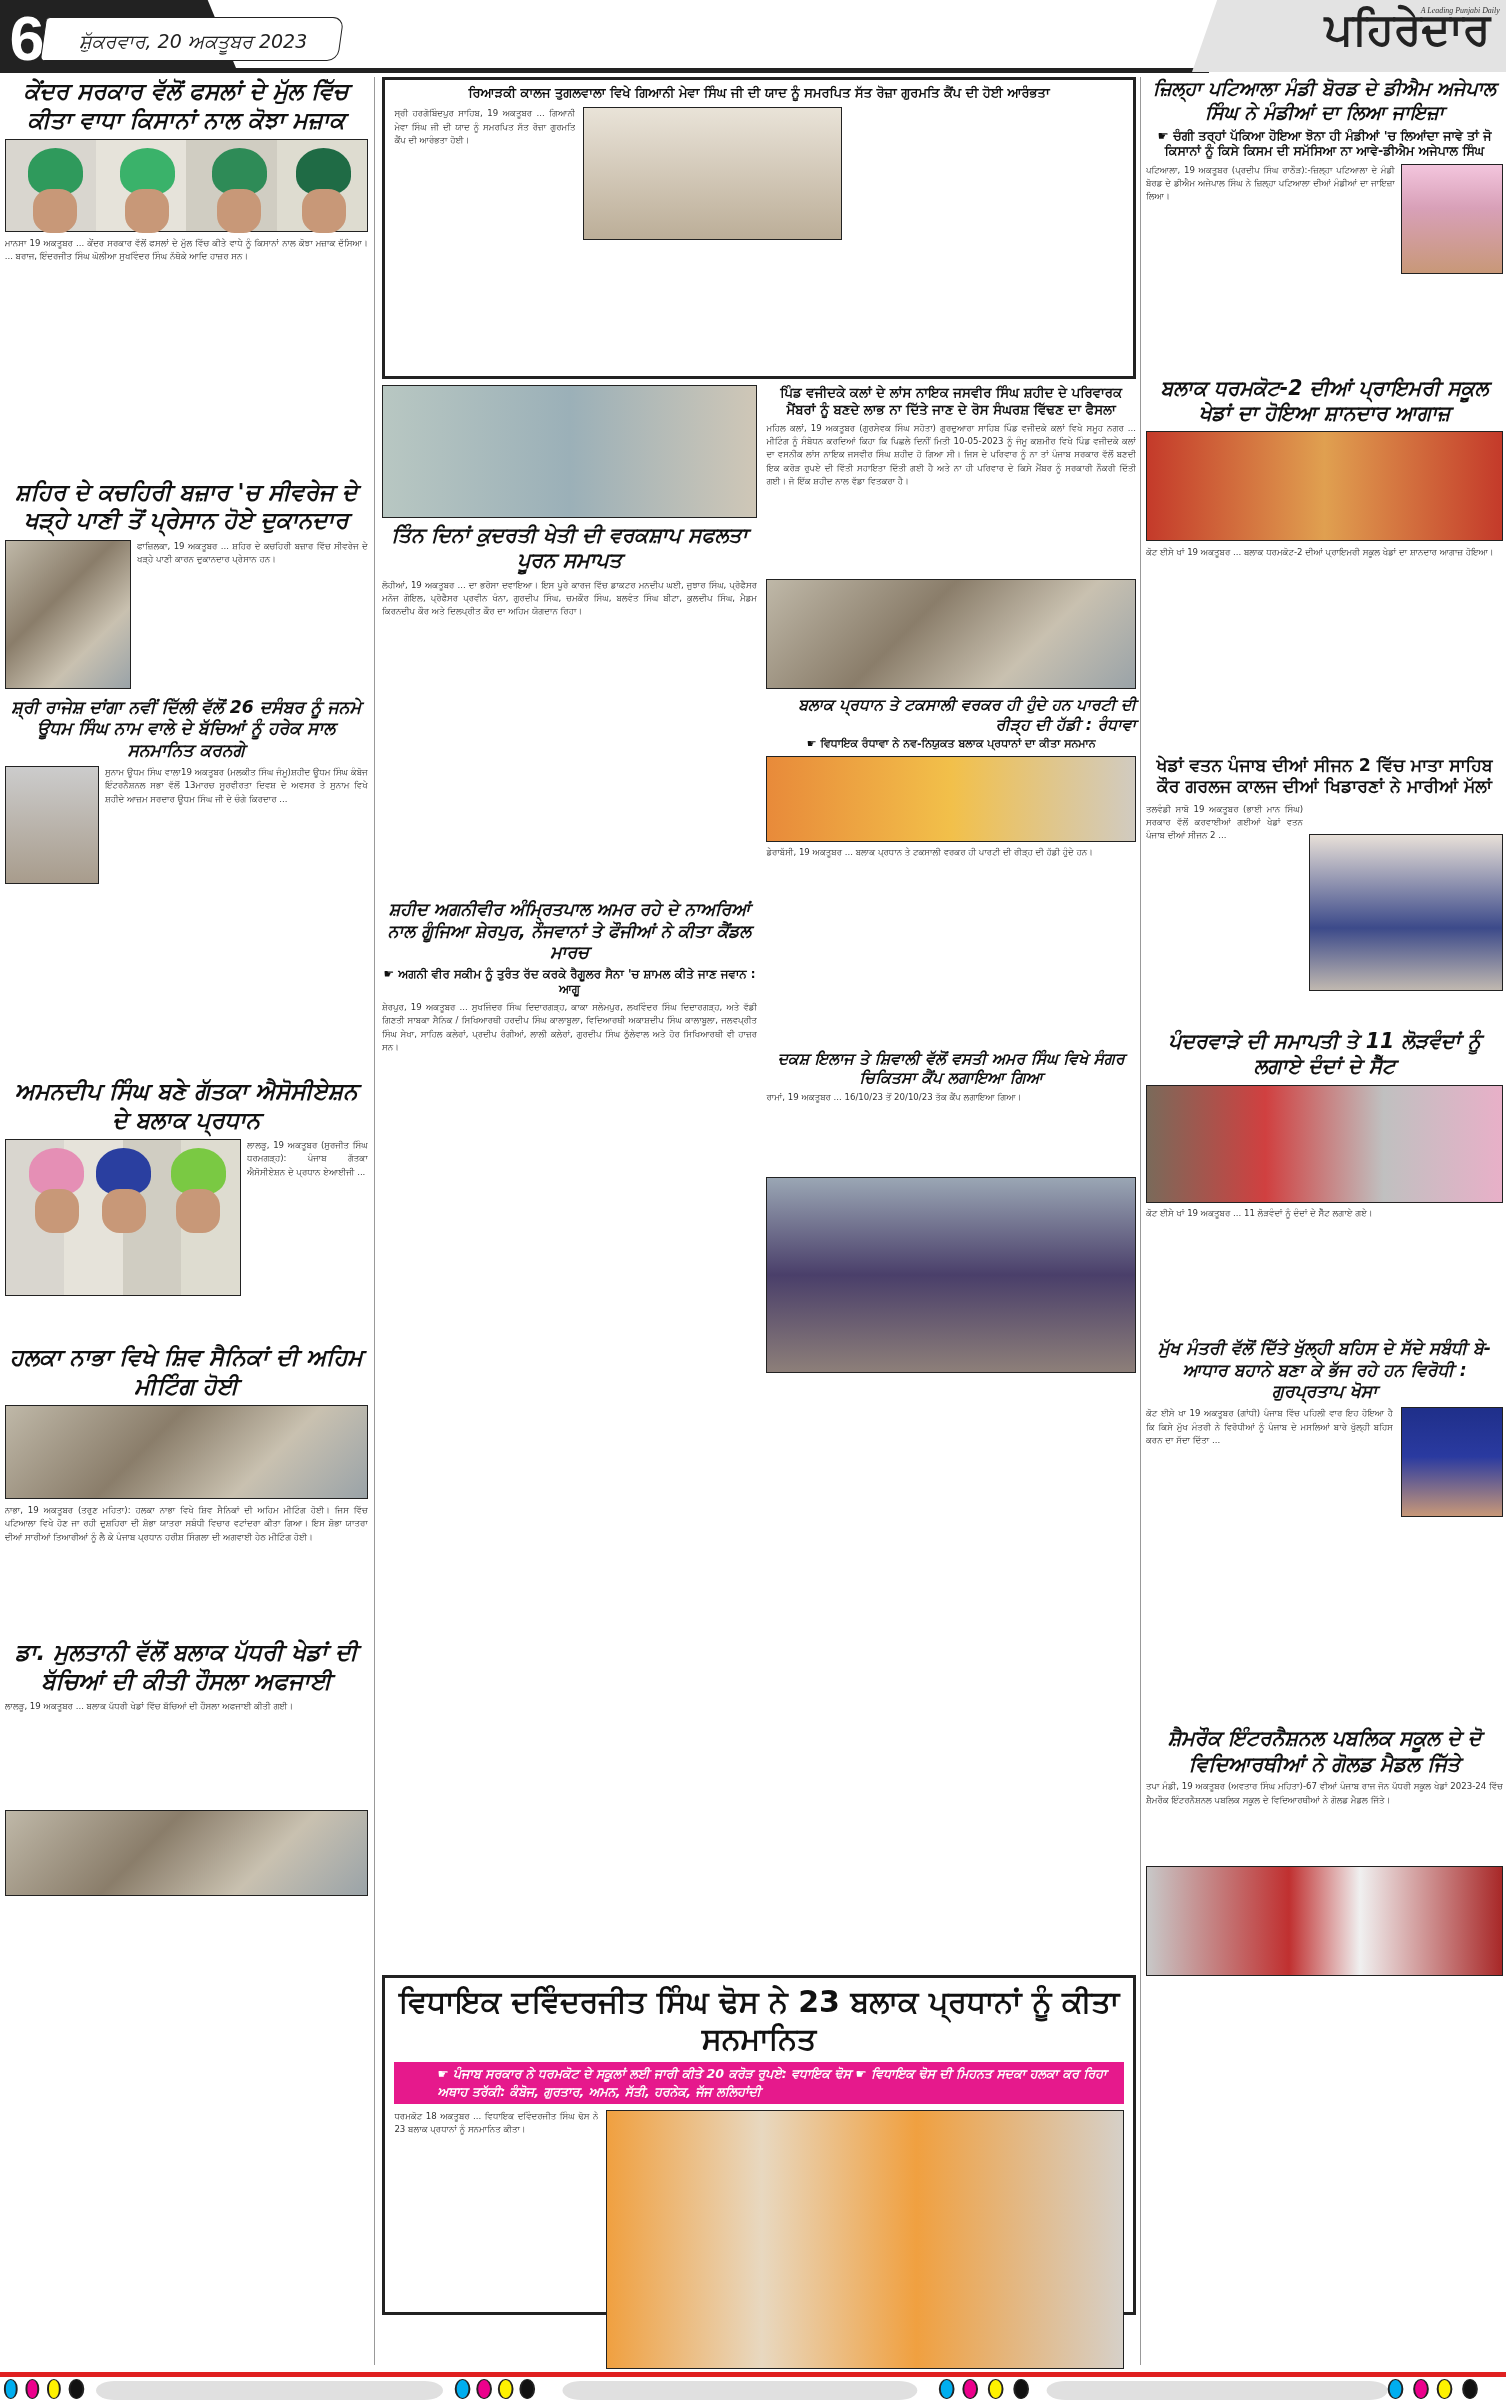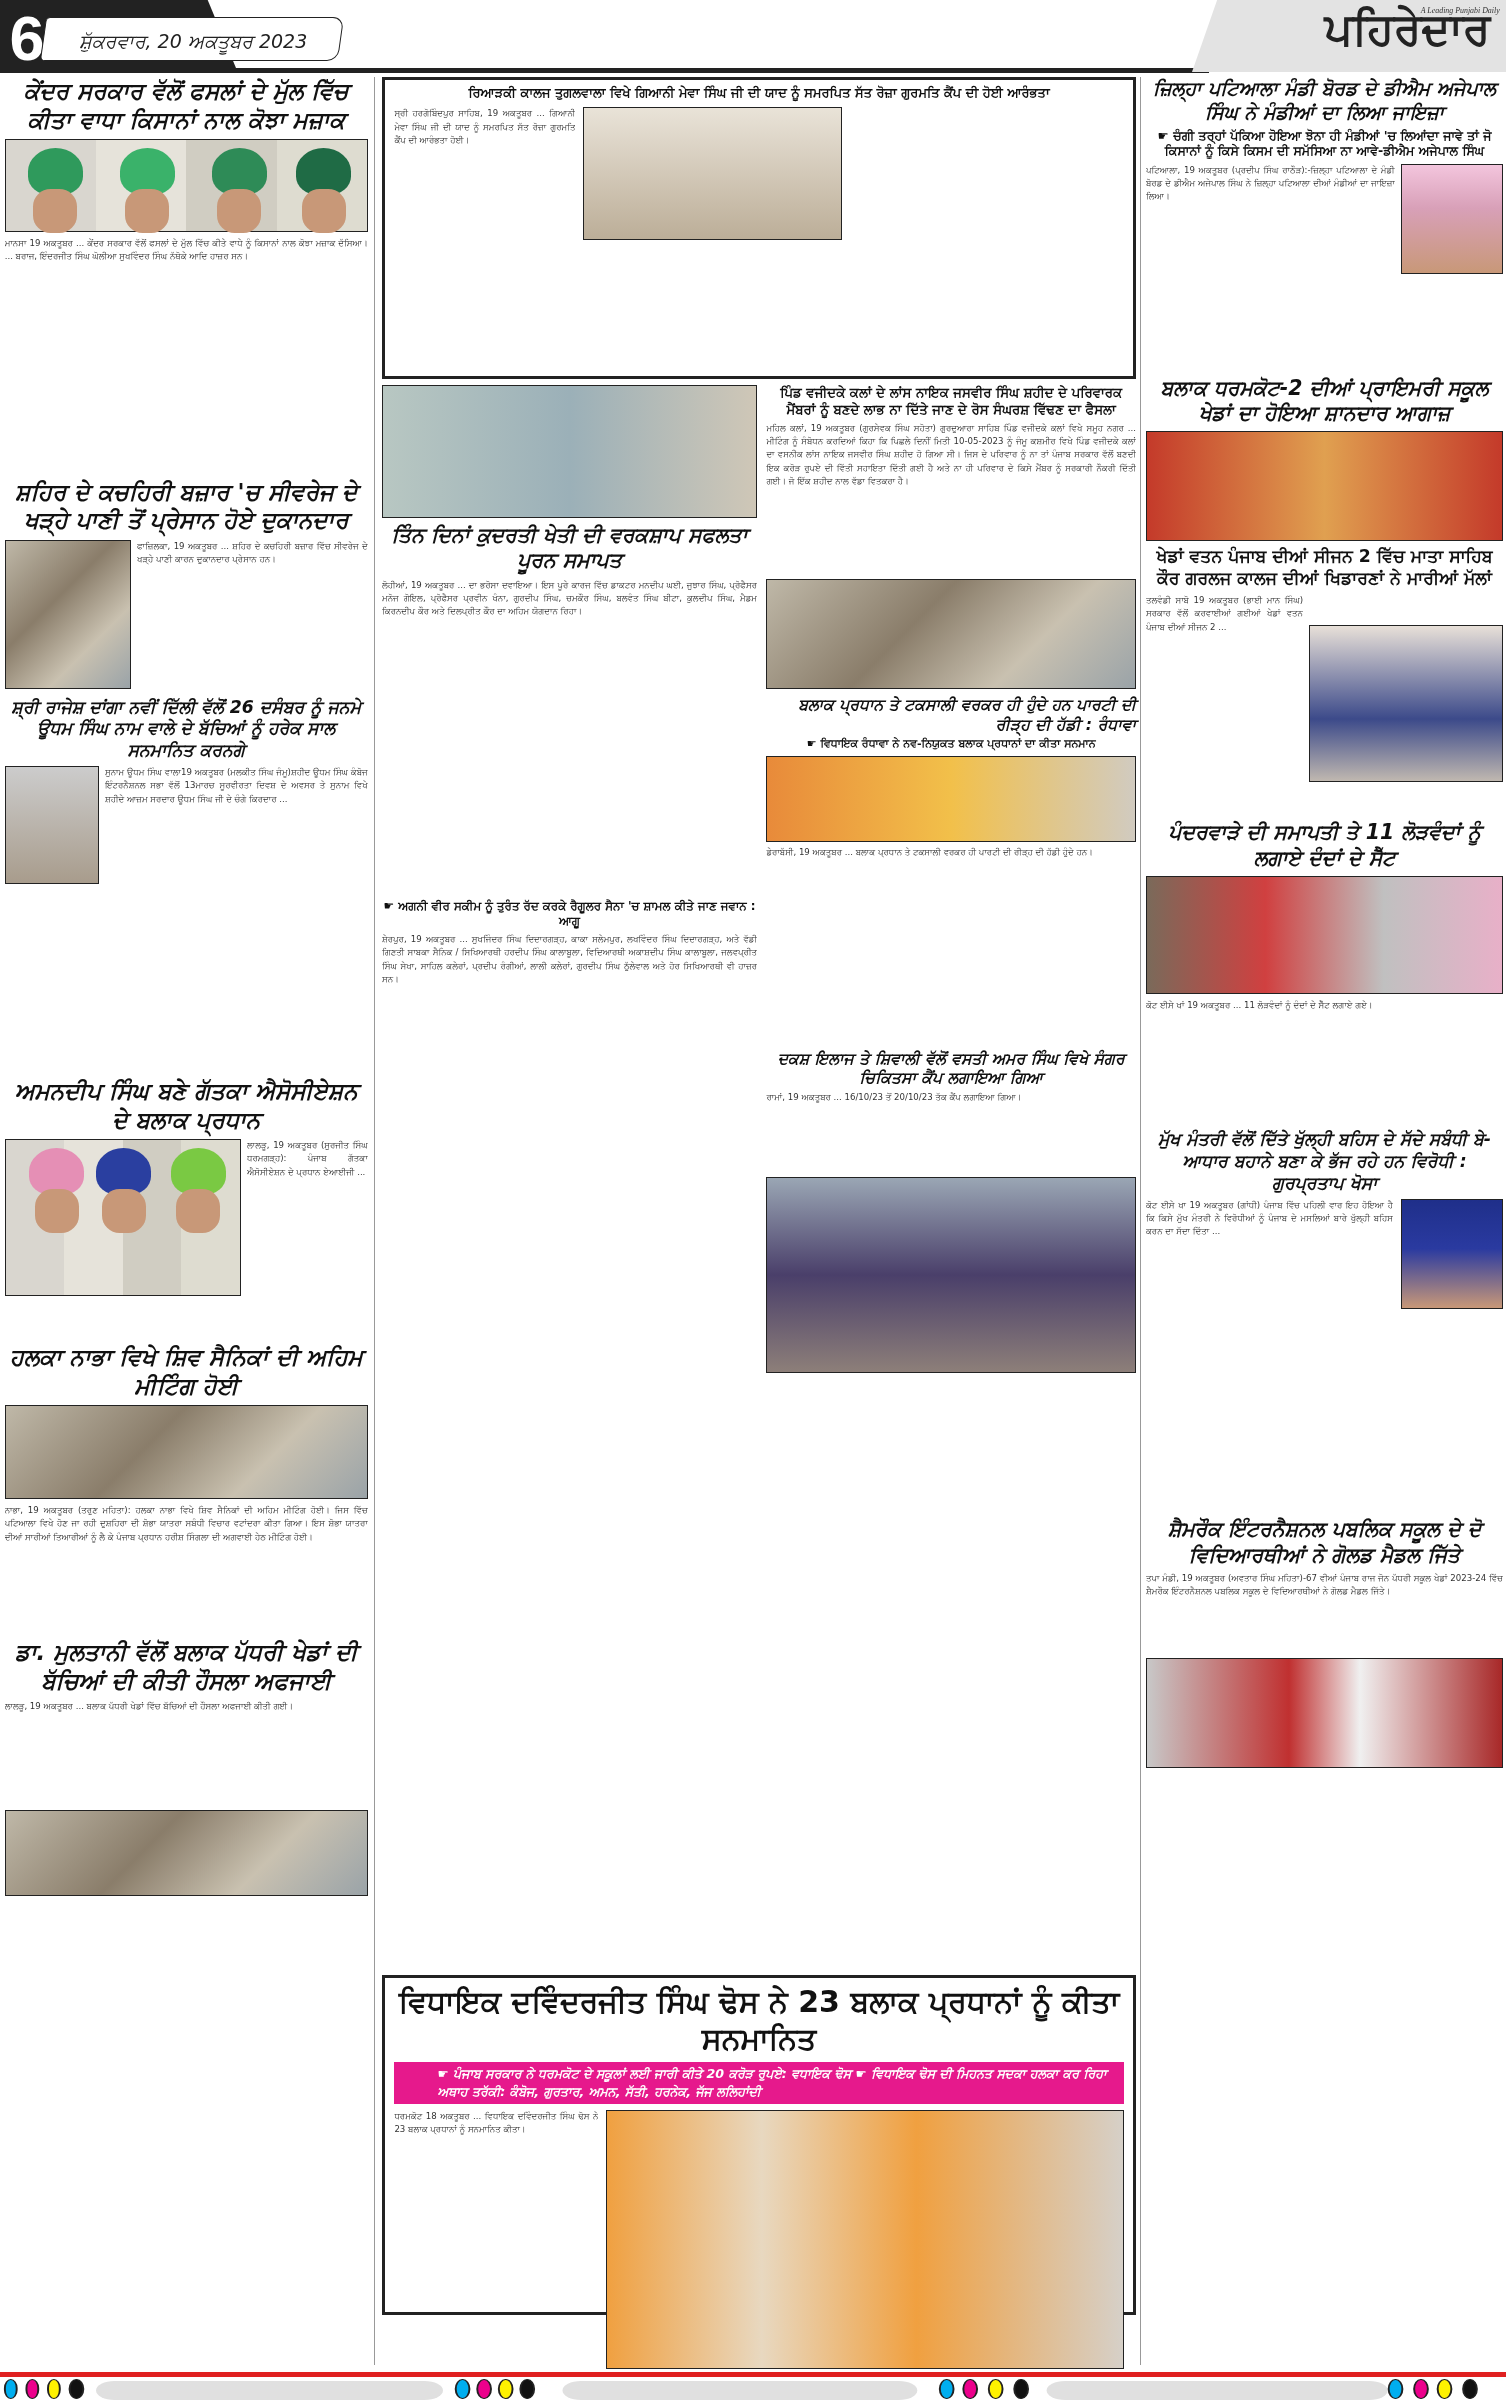--- a/index.html
+++ b/index.html
@@ -126,20 +126,21 @@
   </article>
 
   <div style="display:flex;gap:9.4px;margin-top:6.3px;">
     <div style="width:375px;">
       <article>
         <div class="photo" style="height:133px;background:linear-gradient(90deg,#b8c7c2,#9bb0b8,#cfc7b7);"></div>
         <h2 class="headline h-md" style="margin-top:4.7px;">ਤਿੰਨ ਦਿਨਾਂ ਕੁਦਰਤੀ ਖੇਤੀ ਦੀ ਵਰਕਸ਼ਾਪ ਸਫਲਤਾ ਪੂਰਨ ਸਮਾਪਤ</h2>
         <p class="body-text" style="height:314px;overflow:hidden;margin-top:4.7px;">ਲੋਹੀਆਂ, 19 ਅਕਤੂਬਰ ... ਦਾ ਭਰੋਸਾ ਦਵਾਇਆ। ਇਸ ਪੂਰੇ ਕਾਰਜ ਵਿੱਚ ਡਾਕਟਰ ਮਨਦੀਪ ਘਈ, ਜੁਝਾਰ ਸਿੰਘ, ਪ੍ਰੋਫੈਸਰ ਮਨੋਜ ਗੋਇਲ, ਪ੍ਰੋਫੈਸਰ ਪ੍ਰਵੀਨ ਖੰਨਾ, ਗੁਰਦੀਪ ਸਿੰਘ, ਚਮਕੌਰ ਸਿੰਘ, ਬਲਵੰਤ ਸਿੰਘ ਬੀਟਾ, ਕੁਲਦੀਪ ਸਿੰਘ, ਮੈਡਮ ਕਿਰਨਦੀਪ ਕੌਰ ਅਤੇ ਦਿਲਪ੍ਰੀਤ ਕੌਰ ਦਾ ਅਹਿਮ ਯੋਗਦਾਨ ਰਿਹਾ।</p>
       </article>
       <article style="margin-top:6.3px;">
+        <h2 class="headline h-md" style="font-size:17.3px;">ਸ਼ਹੀਦ ਅਗਨੀਵੀਰ ਅੰਮ੍ਰਿਤਪਾਲ ਅਮਰ ਰਹੇ ਦੇ ਨਾਅਰਿਆਂ ਨਾਲ ਗੂੰਜਿਆ ਸ਼ੇਰਪੁਰ, ਨੌਜਵਾਨਾਂ ਤੇ ਫੌਜੀਆਂ ਨੇ ਕੀਤਾ ਕੈਂਡਲ ਮਾਰਚ</h2>
         <p class="headline h-sm" style="font-size:11.8px;margin-top:3.1px;">☛ ਅਗਨੀ ਵੀਰ ਸਕੀਮ ਨੂੰ ਤੁਰੰਤ ਰੱਦ ਕਰਕੇ ਰੈਗੂਲਰ ਸੈਨਾ 'ਚ ਸ਼ਾਮਲ ਕੀਤੇ ਜਾਣ ਜਵਾਨ : ਆਗੂ</p>
         <p class="body-text" style="height:424px;overflow:hidden;margin-top:4.7px;">ਸ਼ੇਰਪੁਰ, 19 ਅਕਤੂਬਰ ... ਸੁਖਜਿੰਦਰ ਸਿੰਘ ਦਿਦਾਰਗੜ੍ਹ, ਕਾਕਾ ਸਲੇਮਪੁਰ, ਲਖਵਿੰਦਰ ਸਿੰਘ ਦਿਦਾਰਗੜ੍ਹ, ਅਤੇ ਵੱਡੀ ਗਿਣਤੀ ਸਾਬਕਾ ਸੈਨਿਕ / ਸਿਖਿਆਰਥੀ ਹਰਦੀਪ ਸਿੰਘ ਕਾਲਾਬੂਲਾ, ਵਿਦਿਆਰਥੀ ਅਕਾਸ਼ਦੀਪ ਸਿੰਘ ਕਾਲਾਬੂਲਾ, ਜਲਵਪ੍ਰੀਤ ਸਿੰਘ ਸੇਖਾ, ਸਾਹਿਲ ਕਲੇਰਾਂ, ਪ੍ਰਦੀਪ ਰੰਗੀਆਂ, ਲਾਲੀ ਕਲੇਰਾਂ, ਗੁਰਦੀਪ ਸਿੰਘ ਠੁੱਲੇਵਾਲ ਅਤੇ ਹੋਰ ਸਿਖਿਆਰਥੀ ਵੀ ਹਾਜ਼ਰ ਸਨ।</p>
       </article>
     </div>
     <div style="flex:1;">
       <article>
         <h2 class="headline h-sm" style="font-size:13.3px;">ਪਿੰਡ ਵਜੀਦਕੇ ਕਲਾਂ ਦੇ ਲਾਂਸ ਨਾਇਕ ਜਸਵੀਰ ਸਿੰਘ ਸ਼ਹੀਦ ਦੇ ਪਰਿਵਾਰਕ ਮੈਂਬਰਾਂ ਨੂੰ ਬਣਦੇ ਲਾਭ ਨਾ ਦਿੱਤੇ ਜਾਣ ਦੇ ਰੋਸ ਸੰਘਰਸ਼ ਵਿੱਢਣ ਦਾ ਫੈਸਲਾ</h2>
         <p class="body-text" style="height:157px;overflow:hidden;margin-top:3.1px;">ਮਹਿਲ ਕਲਾਂ, 19 ਅਕਤੂਬਰ (ਗੁਰਸੇਵਕ ਸਿੰਘ ਸਹੋਤਾ) ਗੁਰਦੁਆਰਾ ਸਾਹਿਬ ਪਿੰਡ ਵਜੀਦਕੇ ਕਲਾਂ ਵਿਖੇ ਸਮੂਹ ਨਗਰ ... ਮੀਟਿੰਗ ਨੂੰ ਸੰਬੋਧਨ ਕਰਦਿਆਂ ਕਿਹਾ ਕਿ ਪਿਛਲੇ ਦਿਨੀਂ ਮਿਤੀ 10-05-2023 ਨੂੰ ਜੰਮੂ ਕਸ਼ਮੀਰ ਵਿਖੇ ਪਿੰਡ ਵਜੀਦਕੇ ਕਲਾਂ ਦਾ ਵਸਨੀਕ ਲਾਂਸ ਨਾਇਕ ਜਸਵੀਰ ਸਿੰਘ ਸ਼ਹੀਦ ਹੋ ਗਿਆ ਸੀ। ਜਿਸ ਦੇ ਪਰਿਵਾਰ ਨੂੰ ਨਾ ਤਾਂ ਪੰਜਾਬ ਸਰਕਾਰ ਵੱਲੋਂ ਬਣਦੀ ਇਕ ਕਰੋੜ ਰੁਪਏ ਦੀ ਵਿੱਤੀ ਸਹਾਇਤਾ ਦਿੱਤੀ ਗਈ ਹੈ ਅਤੇ ਨਾ ਹੀ ਪਰਿਵਾਰ ਦੇ ਕਿਸੇ ਮੈਂਬਰ ਨੂੰ ਸਰਕਾਰੀ ਨੌਕਰੀ ਦਿੱਤੀ ਗਈ। ਜੋ ਇੱਕ ਸ਼ਹੀਦ ਨਾਲ ਵੱਡਾ ਵਿਤਕਰਾ ਹੈ।</p>
         <div class="photo" style="height:110px;"></div>
       </article>
@@ -173,20 +174,21 @@
     <p class="headline h-sm" style="font-size:12.6px;margin-top:3.1px;">☛ ਚੰਗੀ ਤਰ੍ਹਾਂ ਪੱਕਿਆ ਹੋਇਆ ਝੋਨਾ ਹੀ ਮੰਡੀਆਂ 'ਚ ਲਿਆਂਦਾ ਜਾਵੇ ਤਾਂ ਜੋ ਕਿਸਾਨਾਂ ਨੂੰ ਕਿਸੇ ਕਿਸਮ ਦੀ ਸਮੱਸਿਆ ਨਾ ਆਵੇ-ਡੀਐਮ ਅਜੇਪਾਲ ਸਿੰਘ</p>
     <div style="display:flex;gap:6.3px;margin-top:4.7px;">
       <p class="body-text" style="flex:1;height:204px;overflow:hidden;">ਪਟਿਆਲਾ, 19 ਅਕਤੂਬਰ (ਪ੍ਰਦੀਪ ਸਿੰਘ ਰਾਠੌੜ):-ਜ਼ਿਲ੍ਹਾ ਪਟਿਆਲਾ ਦੇ ਮੰਡੀ ਬੋਰਡ ਦੇ ਡੀਐਮ ਅਜੇਪਾਲ ਸਿੰਘ ਨੇ ਜ਼ਿਲ੍ਹਾ ਪਟਿਆਲਾ ਦੀਆਂ ਮੰਡੀਆਂ ਦਾ ਜਾਇਜ਼ਾ ਲਿਆ।</p>
       <div class="photo" style="width:102px;height:110px;background:linear-gradient(#f3c5dd,#d8a0b8 40%,#c89878);"></div>
     </div>
   </article>
 
   <article style="margin-top:7.9px;">
     <h2 class="headline h-md">ਬਲਾਕ ਧਰਮਕੋਟ-2 ਦੀਆਂ ਪ੍ਰਾਇਮਰੀ ਸਕੂਲ ਖੇਡਾਂ ਦਾ ਹੋਇਆ ਸ਼ਾਨਦਾਰ ਆਗਾਜ਼</h2>
     <div class="photo" style="height:110px;margin-top:4.7px;background:linear-gradient(90deg,#c43a2a,#e0a050,#c43a2a);"></div>
+    <p class="body-text" style="height:204px;overflow:hidden;margin-top:4.7px;">ਕੋਟ ਈਸੇ ਖਾਂ 19 ਅਕਤੂਬਰ ... ਬਲਾਕ ਧਰਮਕੋਟ-2 ਦੀਆਂ ਪ੍ਰਾਇਮਰੀ ਸਕੂਲ ਖੇਡਾਂ ਦਾ ਸ਼ਾਨਦਾਰ ਆਗਾਜ਼ ਹੋਇਆ।</p>
   </article>
 
   <article style="margin-top:4.7px;">
     <h2 class="headline h-md" style="font-size:17.3px;font-style:normal;">ਖੇਡਾਂ ਵਤਨ ਪੰਜਾਬ ਦੀਆਂ ਸੀਜਨ 2 ਵਿੱਚ ਮਾਤਾ ਸਾਹਿਬ ਕੌਰ ਗਰਲਜ ਕਾਲਜ ਦੀਆਂ ਖਿਡਾਰਣਾਂ ਨੇ ਮਾਰੀਆਂ ਮੱਲਾਂ</h2>
     <div style="display:flex;gap:6.3px;margin-top:4.7px;align-items:center;">
       <p class="body-text" style="width:157px;height:220px;overflow:hidden;">ਤਲਵੰਡੀ ਸਾਬੋ 19 ਅਕਤੂਬਰ (ਭਾਈ ਮਾਨ ਸਿੰਘ) ਸਰਕਾਰ ਵੱਲੋਂ ਕਰਵਾਈਆਂ ਗਈਆਂ ਖੇਡਾਂ ਵਤਨ ਪੰਜਾਬ ਦੀਆਂ ਸੀਜਨ 2 ...</p>
       <div class="photo" style="flex:1;height:157px;background:linear-gradient(#e8e0d8,#3c4a8a 60%,#c0b8b0);"></div>
     </div>
   </article>
 

